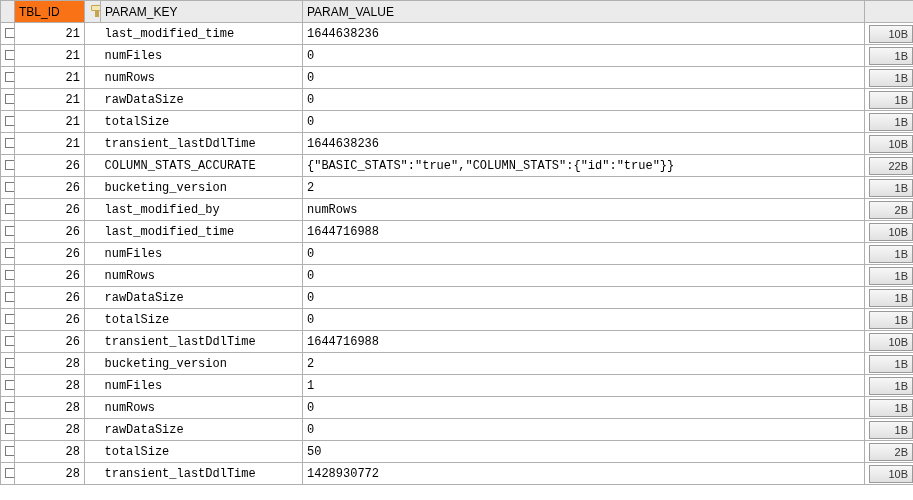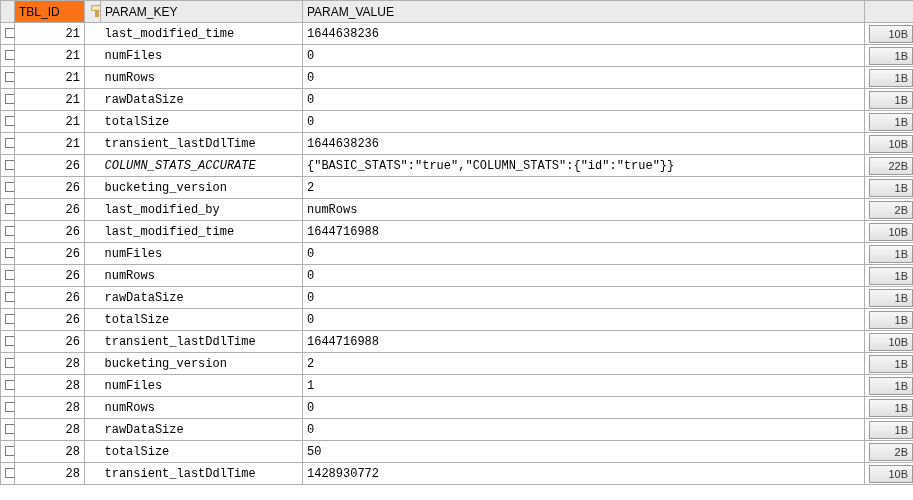--- a/index.html
+++ b/index.html
@@ -162,21 +162,21 @@
         <td class="col-tbl-id num cell-val">21</td>
         <td class="col-icon" style="border-right: none;"></td>
         <td class="col-param-key cell-val" style="border-left: none;">transient_lastDdlTime</td>
         <td class="col-param-value cell-val">1644638236</td>
         <td class="col-size"><span class="size-btn">10B</span></td>
       </tr>
       <tr>
         <td class="col-check checkbox-cell"><span class="cb"></span></td>
         <td class="col-tbl-id num cell-val">26</td>
         <td class="col-icon" style="border-right: none;"></td>
-        <td class="col-param-key cell-val" style="border-left: none; font-style: italic;">COLUMN_STATS_ACCURATE</td>
+        <td class="col-param-key cell-val" style="border-left: none;">COLUMN_STATS_ACCURATE</td>
         <td class="col-param-value cell-val">{"BASIC_STATS":"true","COLUMN_STATS":{"id":"true"}}</td>
         <td class="col-size"><span class="size-btn">22B</span></td>
       </tr>
       <tr>
         <td class="col-check checkbox-cell"><span class="cb"></span></td>
         <td class="col-tbl-id num cell-val">26</td>
         <td class="col-icon" style="border-right: none;"></td>
         <td class="col-param-key cell-val" style="border-left: none;">bucketing_version</td>
         <td class="col-param-value cell-val">2</td>
         <td class="col-size"><span class="size-btn">1B</span></td>

